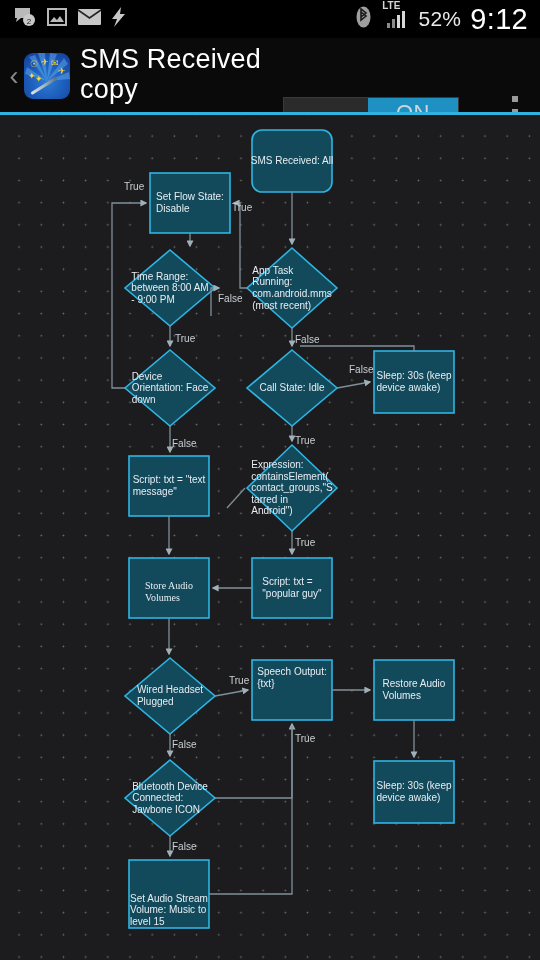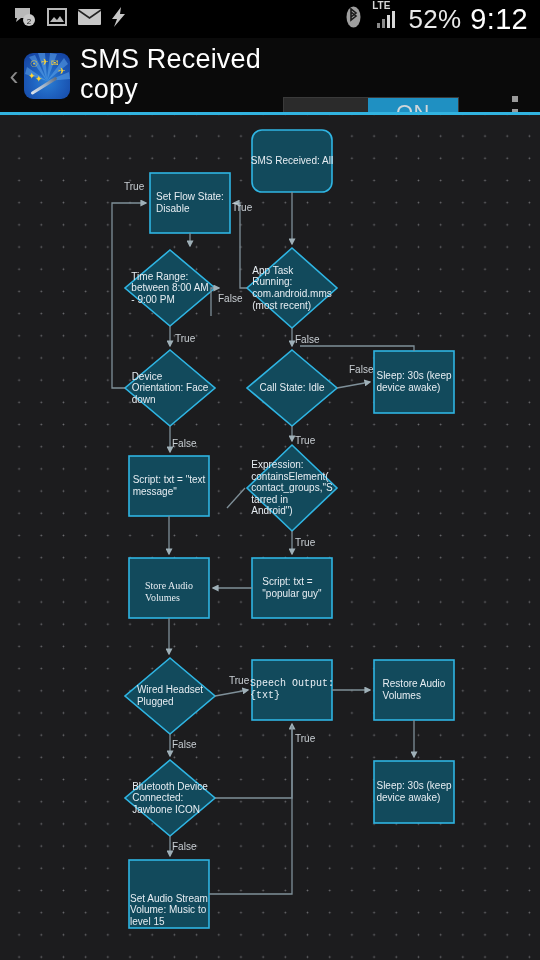--- a/index.html
+++ b/index.html
@@ -12,21 +12,21 @@
   #app { position: relative; width: 540px; height: 960px; background: #000; }
 
   
   .statusbar {
     position: absolute; left: 0; top: 0; width: 540px; height: 38px;
     background: #000; display: flex; align-items: center;
   }
   .sb-left { display: flex; align-items: center; gap: 11px; padding-left: 14px; }
   .sb-right { margin-left: auto; display: flex; align-items: center; gap: 9px; padding-right: 12px; }
   .sb-icon { display: block; }
-  .sb-text { color: #e9e9e9; font-size: 26px; letter-spacing: .3px; }
+  .sb-text { color: #e9e9e9; font-size: 21px; letter-spacing: .3px; }
   .sb-clock { color: #fff; font-size: 29px; letter-spacing: .3px; }
   .sb-lte { color: #d6d6d6; font-size: 10px; font-weight: bold; line-height: 1;
             position: relative; top: -7px; left: 2px; }
   .lte-wrap { display: flex; align-items: flex-start; }
 
   
   .appbar {
     position: absolute; left: 0; top: 38px; width: 540px; height: 76px;
     background: #0a0a0a; display: flex; align-items: center;
   }
@@ -253,21 +253,21 @@
 containsElement(
 contact_groups,"S
 tarred in
 Android")</div>
         <div class="node-label" style="left: 111px; top: 443px; width: 116px; height: 68px; font-family: Liberation Serif, serif;">Store Audio
 Volumes</div>
         <div class="node-label" style="left: 234px; top: 439px; width: 116px; height: 68px;">Script: txt =
 "popular guy"</div>
         <div class="node-label" style="left: 112px; top: 547px; width: 116px; height: 68px;">Wired Headset
 Plugged</div>
-        <div class="node-label" style="left: 234px; top: 541px; width: 116px; height: 68px; font-family: Liberation Mono, monospace;">Speech Output:
+        <div class="node-label" style="left: 234px; top: 529px; width: 116px; height: 68px;">Speech Output:
 {txt}</div>
         <div class="node-label" style="left: 356px; top: 541px; width: 116px; height: 68px;">Restore Audio
 Volumes</div>
         <div class="node-label" style="left: 112px; top: 649px; width: 116px; height: 68px;">Bluetooth Device
 Connected:
 Jawbone ICON</div>
         <div class="node-label" style="left: 356px; top: 643px; width: 116px; height: 68px;">Sleep: 30s (keep
 device awake)</div>
         <div class="node-label" style="left: 111px; top: 745px; width: 116px; height: 68px; margin-top: 16px;">Set Audio Stream
 Volume: Music to

